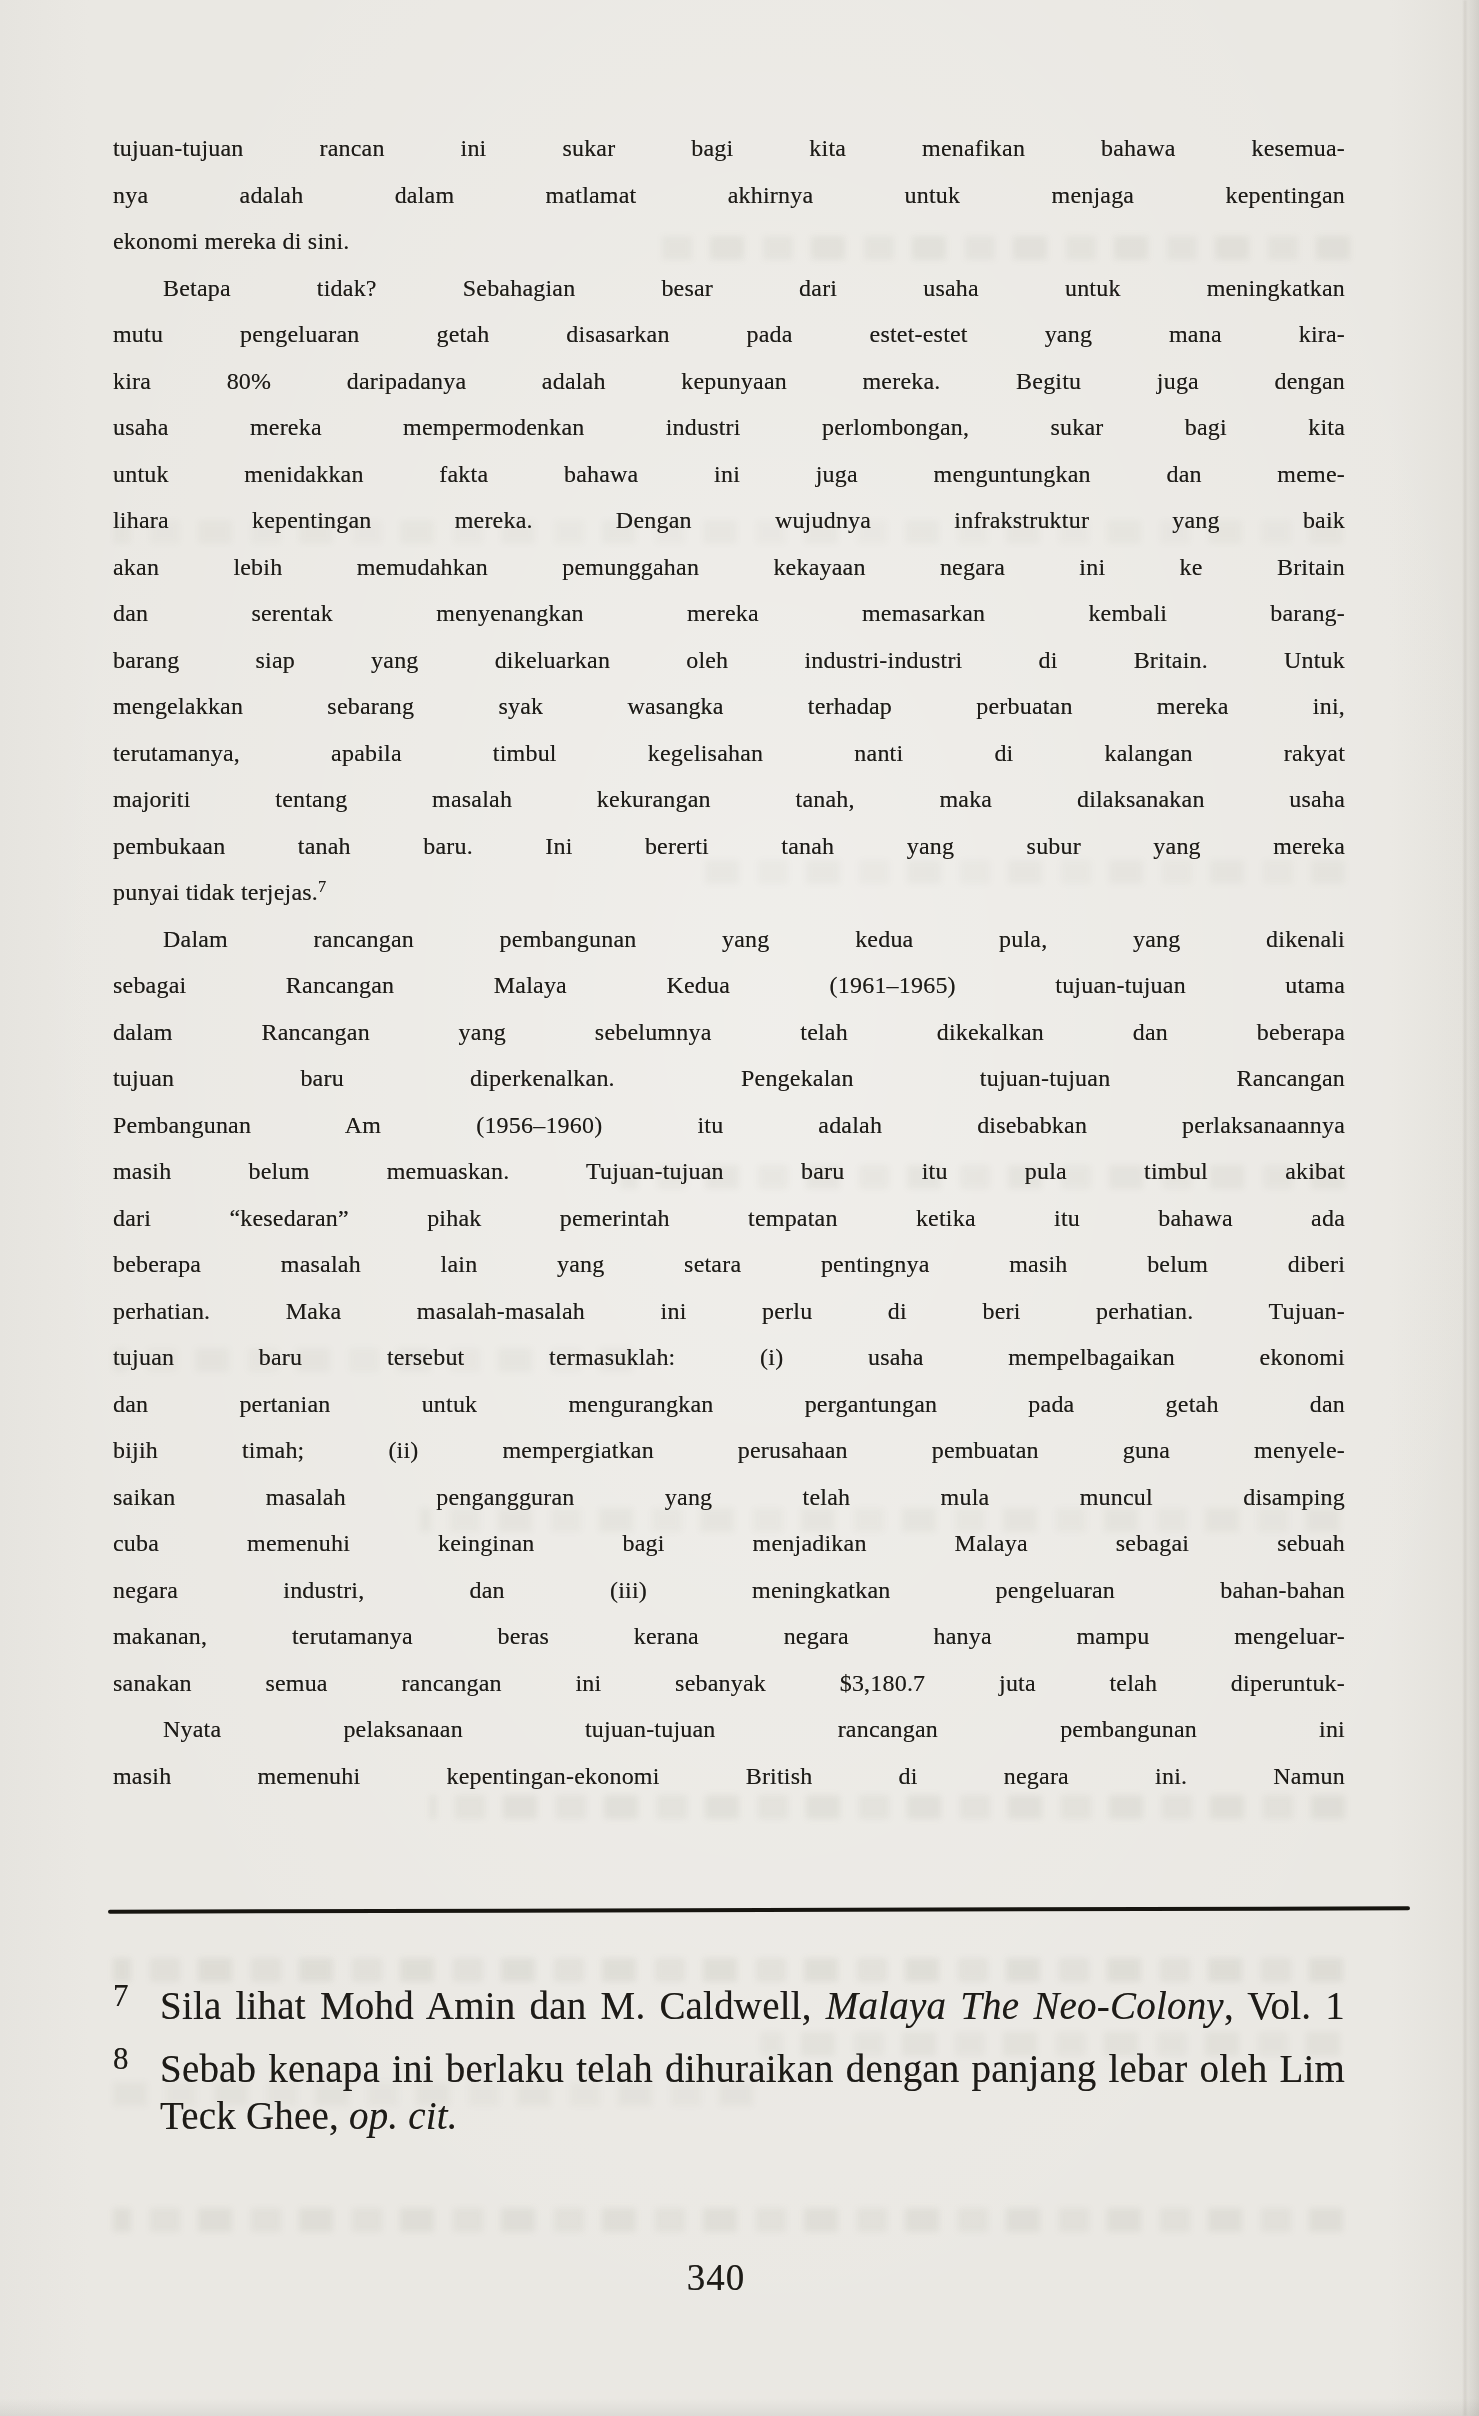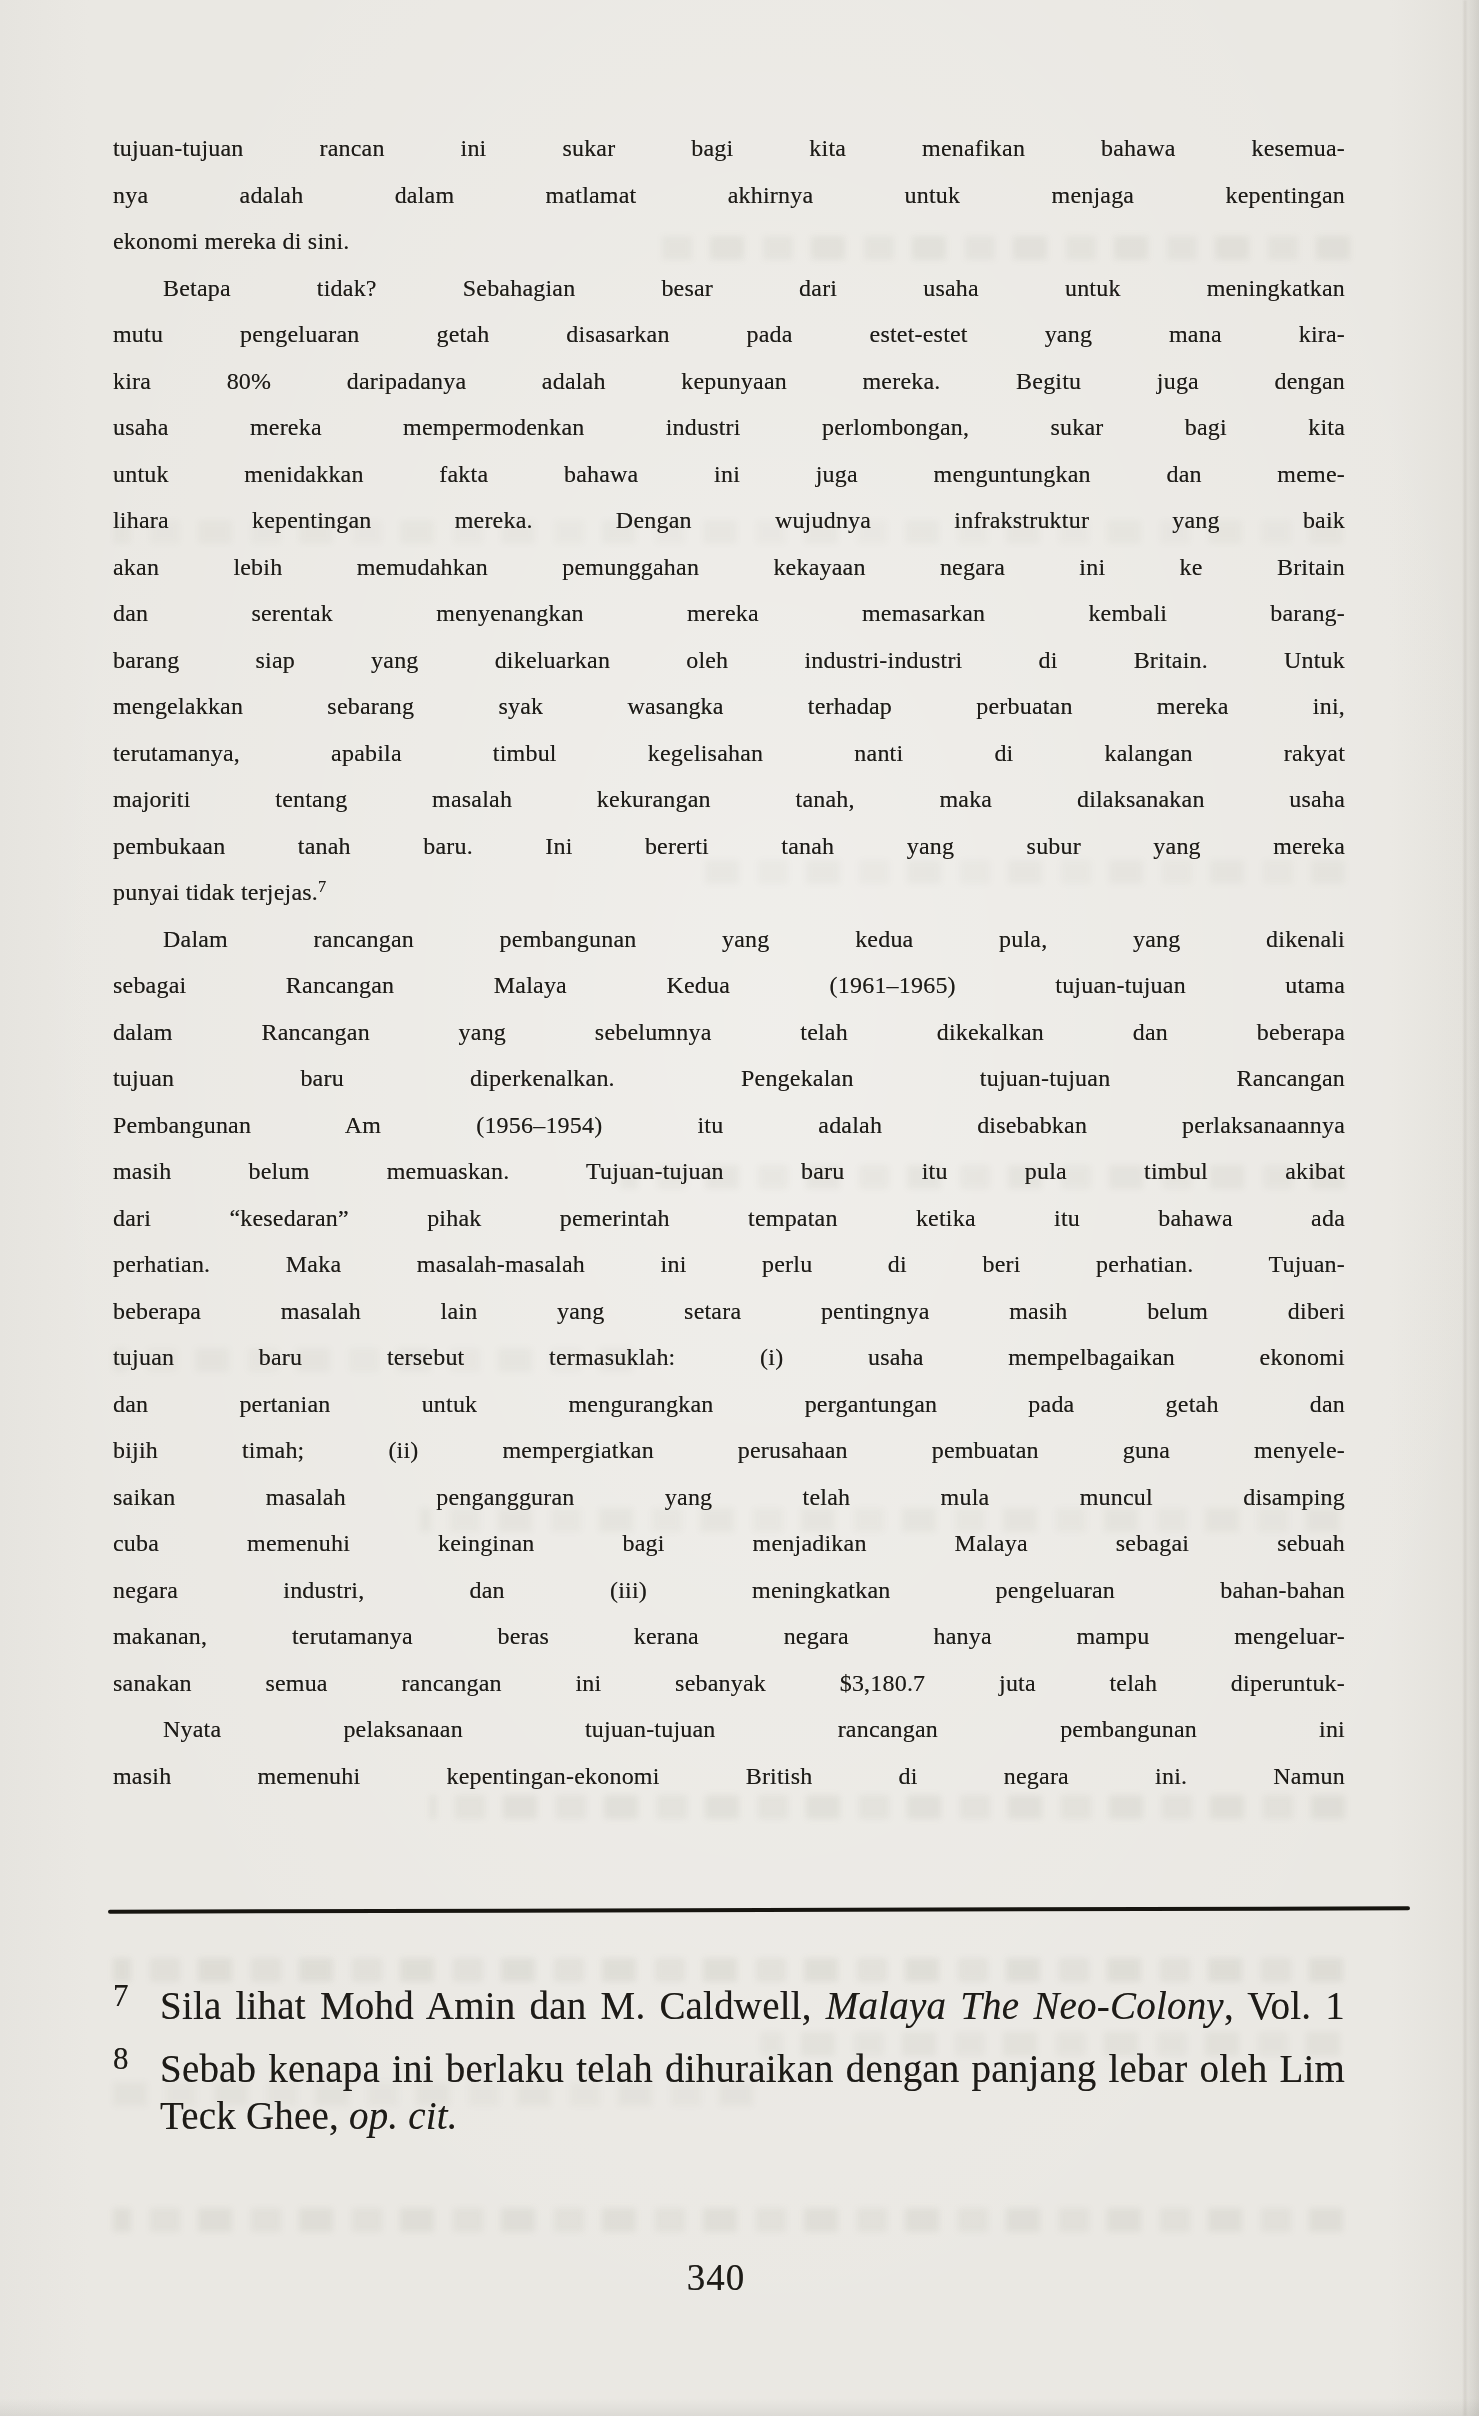--- a/index.html
+++ b/index.html
@@ -128,25 +128,25 @@
         <div class="line">terutamanya, apabila timbul kegelisahan nanti di kalangan rakyat</div>
         <div class="line">majoriti tentang masalah kekurangan tanah, maka dilaksanakan usaha</div>
         <div class="line">pembukaan tanah baru. Ini bererti tanah yang subur yang mereka</div>
         <div class="line nojust">punyai tidak terjejas.<sup class="fnref">7</sup></div>
       </div>
       <div>
         <div class="line indent">Dalam rancangan pembangunan yang kedua pula, yang dikenali</div>
         <div class="line">sebagai Rancangan Malaya Kedua (1961–1965) tujuan-tujuan utama</div>
         <div class="line">dalam Rancangan yang sebelumnya telah dikekalkan dan beberapa</div>
         <div class="line">tujuan baru diperkenalkan. Pengekalan tujuan-tujuan Rancangan</div>
-        <div class="line">Pembangunan Am (1956–1954) itu adalah disebabkan perlaksanaannya</div>
+        <div class="line">Pembangunan Am (1956–1960) itu adalah disebabkan perlaksanaannya</div>
         <div class="line">masih belum memuaskan. Tujuan-tujuan baru itu pula timbul akibat</div>
         <div class="line">dari “kesedaran” pihak pemerintah tempatan ketika itu bahawa ada</div>
+        <div class="line">beberapa masalah lain yang setara pentingnya masih belum diberi</div>
         <div class="line">perhatian. Maka masalah-masalah ini perlu di beri perhatian. Tujuan-</div>
-        <div class="line">beberapa masalah lain yang setara pentingnya masih belum diberi</div>
         <div class="line">tujuan baru tersebut termasuklah: (i) usaha mempelbagaikan ekonomi</div>
         <div class="line">dan pertanian untuk mengurangkan pergantungan pada getah dan</div>
         <div class="line">bijih timah; (ii) mempergiatkan perusahaan pembuatan guna menyele-</div>
         <div class="line">saikan masalah pengangguran yang telah mula muncul disamping</div>
         <div class="line">cuba memenuhi keinginan bagi menjadikan Malaya sebagai sebuah</div>
         <div class="line">negara industri, dan (iii) meningkatkan pengeluaran bahan-bahan</div>
         <div class="line">makanan, terutamanya beras kerana negara hanya mampu mengeluar-</div>
         <div class="line">sanakan semua rancangan ini sebanyak $3,180.7 juta telah diperuntuk-</div>
       </div>
       <div>

